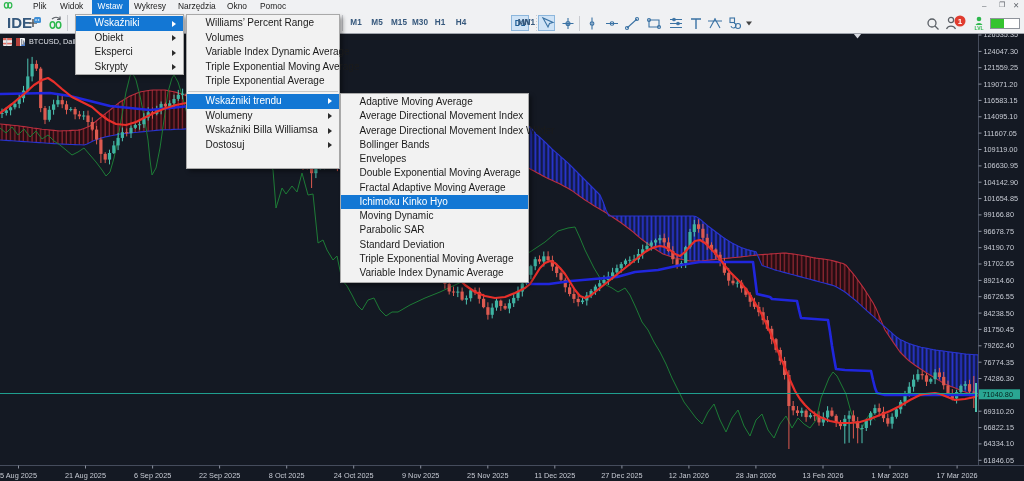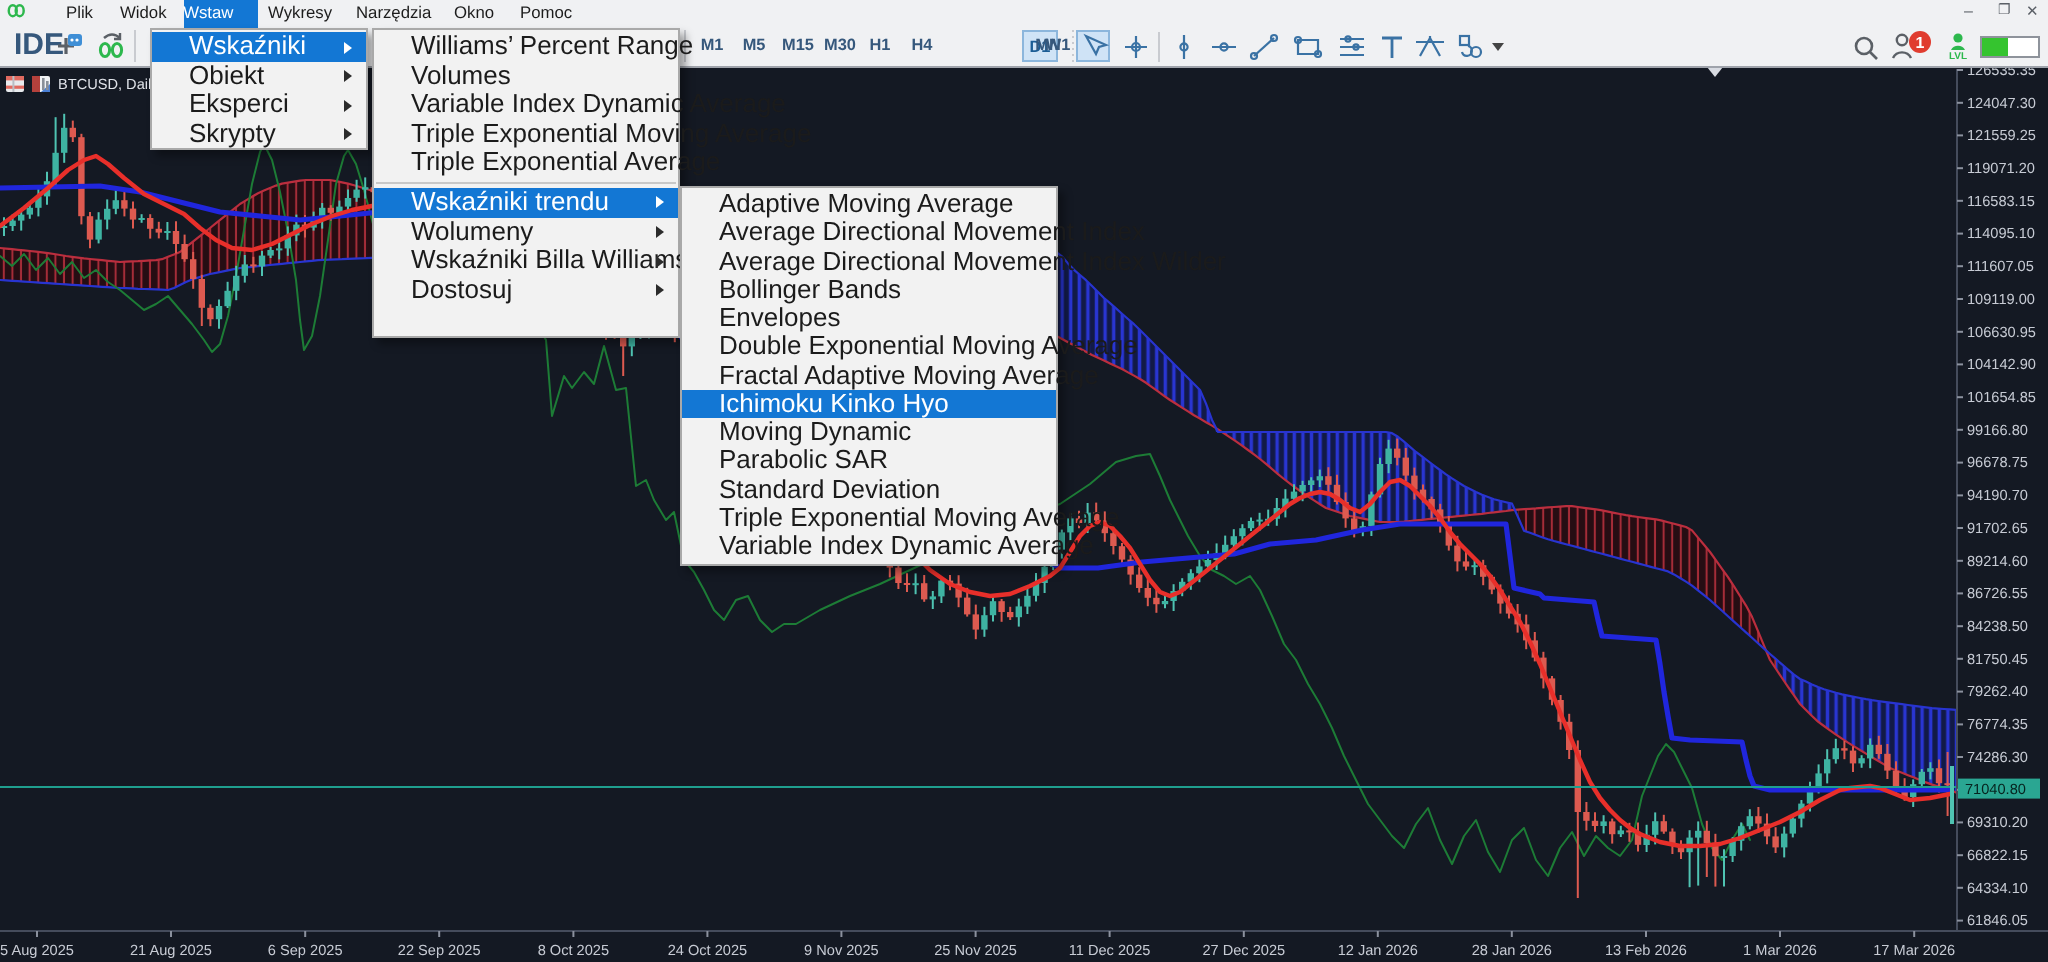--- a/index.html
+++ b/index.html
@@ -3,21 +3,21 @@
 * {margin:0;padding:0;box-sizing:border-box}
 html,body {width:1024px;height:481px;overflow:hidden;background:#141923;font-family:"Liberation Sans",sans-serif;}
 #root {position:relative;width:1024px;height:481px;}
 .menubar {position:absolute;left:0;top:0;width:1024px;height:13.5px;background:#f0f1f3;font-size:8.4px;color:#1c1c1c;z-index:30;}
 .menubar .mi {position:absolute;top:0;padding:0 5px;height:13.5px;line-height:13px;margin-left:16px;}
 .menubar .sel {background:#1377d4;color:#fff;}
 .toolbar {position:absolute;left:0;top:13px;width:1024px;height:20.5px;background:#f0f1f3;border-bottom:1.5px solid #9fa3ab;z-index:20;}
 .tf {position:absolute;top:2px;height:16px;line-height:16px;font-size:8.2px;font-weight:bold;color:#36587c;text-align:center;}
 .tfsel {background:#cfe3f6;border:1px solid #8cb6dc;color:#1c5d95;margin-left:40px;}
 .vsep {position:absolute;top:2px;height:16px;width:1px;background:#c9cbd0;}
-.menu {position:absolute;background:#f2f2f2;border:1px solid #a9a9a9;box-shadow:3px 3px 4px rgba(0,0,0,0.35);z-index:40;font-size:13px;color:#1b1b1b;padding-top:1.5px;}
+.menu {position:absolute;background:#f2f2f2;border:1px solid #a9a9a9;box-shadow:3px 3px 4px rgba(0,0,0,0.35);z-index:40;font-size:10px;color:#1b1b1b;padding-top:1.5px;}
 .m3 .it {height:14.25px !important;line-height:14.25px !important;}
 .menu .it {position:relative;height:14.6px;line-height:14.6px;padding-left:19px;white-space:nowrap;}
 .menu .hl {background:#1377d4;color:#fff;}
 .menu .arr:after {content:"";position:absolute;right:7px;top:4.5px;border-left:4px solid #2b2b2b;border-top:3px solid transparent;border-bottom:3px solid transparent;}
 .menu .hl.arr:after {border-left-color:#fff;}
 .menu .sep {height:1px;background:#c8c8c8;margin:2px 1px;}
 </style></head>
 <body>
 <div id="root">
 <svg width="1024" height="481" viewBox="0 0 1024 481" style="position:absolute;left:0;top:0">
@@ -607,21 +607,21 @@
     </svg>
 <div class="menubar">
 <svg width="10" height="13" viewBox="0 0 13 16" style="position:absolute;left:3px;top:0">
         <g fill="none" stroke="#2db84d" stroke-width="1.6">
           <ellipse cx="4.4" cy="6.5" rx="2.6" ry="3.6"></ellipse>
           <ellipse cx="8.9" cy="6.5" rx="2.6" ry="3.6"></ellipse>
         </g>
       </svg>
 <div class="mi" style="left:12px">Plik</div>
 <div class="mi" style="left:39px">Widok</div>
-<div class="mi sel" style="left:75.6px;width:37px;padding:0">Wstaw</div>
+<div class="mi sel" style="left:75.6px;width:37px;text-align:center;padding:0">Wstaw</div>
 <div class="mi" style="left:113px">Wykresy</div>
 <div class="mi" style="left:157px">Narzędzia</div>
 <div class="mi" style="left:206px">Okno</div>
 <div class="mi" style="left:239px">Pomoc</div>
 <div style="position:absolute;left:982px;top:1px;font-size:8px;color:#5a5f66">–</div>
 <div style="position:absolute;left:999px;top:1px;font-size:7px;color:#5a5f66">❐</div>
 <div style="position:absolute;left:1013px;top:1px;font-size:7.5px;color:#5a5f66">✕</div>
 </div>
 <div class="toolbar">
 <div style="position:absolute;left:7px;top:2px;font-size:15px;font-weight:bold;color:#36587c;line-height:16px">IDE</div>

